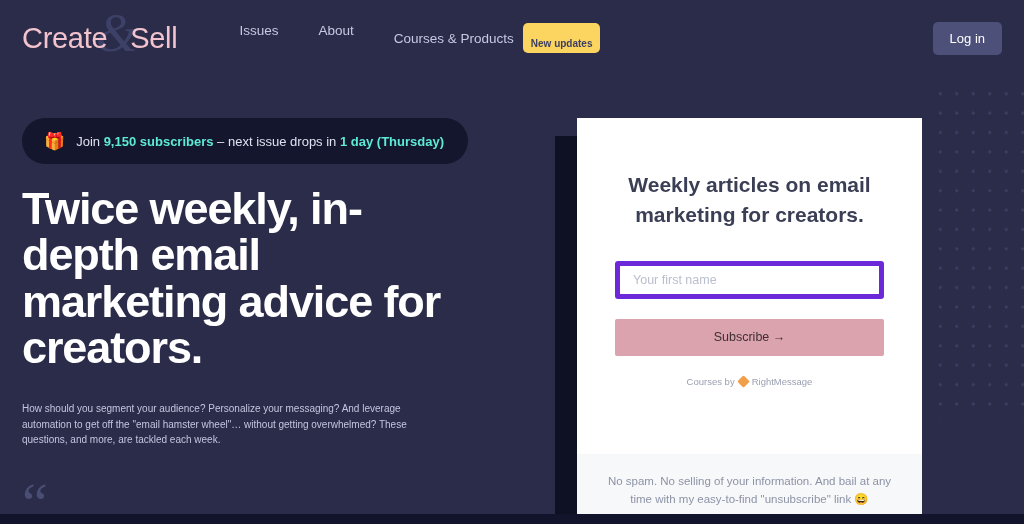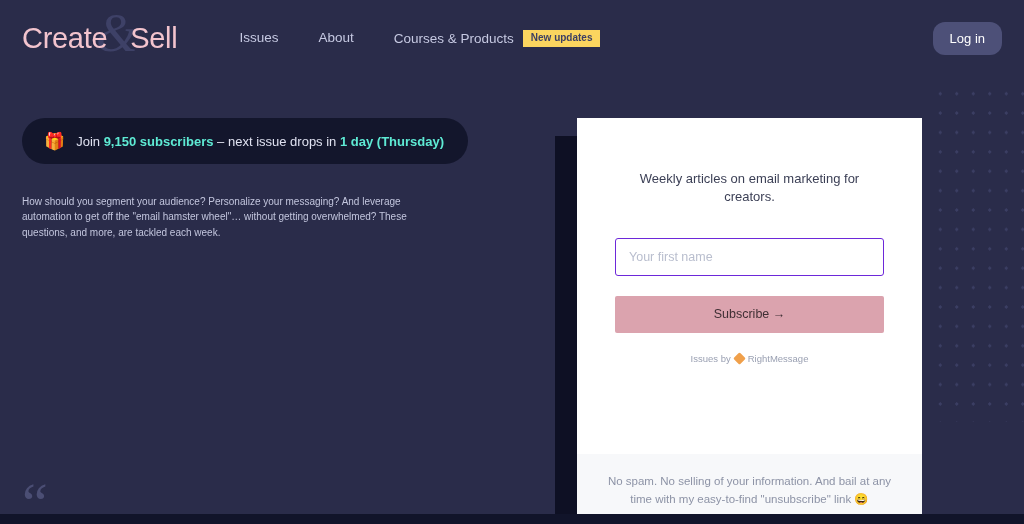--- a/index.html
+++ b/index.html
@@ -78,33 +78,33 @@
     text-decoration: none;
     white-space: nowrap;
   }
   .nav-item { display: flex; align-items: center; gap: 9px; }
 
   .badge {
     background: #fbd55f;
     color: #3c3f63;
     font-size: 10px;
     font-weight: bold;
-    border-radius: 0;
-    padding: 3px 8px 4px;
+    border-radius: 5px;
+    padding: 16px 8px 4px;
     white-space: nowrap;
     line-height: 1;
   }
 
   .login-btn {
     margin-left: auto;
     background: #4d5078;
     color: #ffffff;
     font-size: 13px;
     border: none;
-    border-radius: 12px;
+    border-radius: 5px;
     padding: 9px 17px;
     cursor: pointer;
     font-family: inherit;
   }
 
   
   .left-col {
     position: absolute;
     left: 22px;
     top: 118px;
@@ -169,32 +169,32 @@
     box-shadow: -22px 18px 0 0 #0e1024;
     overflow: hidden;
   }
 
   .card-body {
     padding: 52px 38px 0;
     text-align: center;
   }
 
   .card-title {
-    font-size: 13px;
+    font-size: 21px;
     line-height: 1.42;
     color: #3b3f55;
-    font-weight: normal;
+    font-weight: bold;
   }
 
   .field {
     display: block;
     width: 100%;
     height: 38px;
     margin-top: 20px;
-    border: 1px solid #6d28d9;
+    border: 5px solid #6d28d9;
     border-radius: 3px;
     padding: 0 13px;
     font-size: 12.5px;
     font-family: inherit;
     color: #3b3f55;
     background: #ffffff;
     outline: none;
   }
   .field::placeholder { color: #b9bece; }
   .field.first { margin-top: 31px; }
@@ -286,38 +286,39 @@
   <button class="login-btn">Log in</button>
 </div>
 
 <div class="left-col">
 
   <div class="notice-pill">
     <span class="notice-emoji">🎁</span>
     <span class="notice-text"><span>Join </span><b>9,150 subscribers</b><span> – next issue drops in </span><b>1 day (Thursday)</b></span>
   </div>
 
+  <h1 class="headline">Twice weekly, in-depth email marketing advice for creators.</h1>
 
   <p class="subcopy">How should you segment your audience? Personalize your messaging? And leverage automation to get off the "email hamster wheel"… without getting overwhelmed? These questions, and more, are tackled each week.</p>
 </div>
 
 <div class="quote-mark">“</div>
 
 <div class="card">
 
   <div class="card-body">
     <div class="card-title">Weekly articles on email marketing for creators.</div>
 
     <input class="field first" type="text" placeholder="Your first name" style="">
 
 
     <button class="subscribe-btn">Subscribe →</button>
 
     <div class="powered">
-      <span>Issues by</span>
+      <span>Courses by</span>
       <span class="rm-diamond"></span>
       <span>RightMessage</span>
     </div>
   </div>
 
   <div class="card-footer">
     <div class="footer-note">No spam. No selling of your information. And bail at any time with my easy-to-find "unsubscribe" link 😄</div>
   </div>
 </div>
 

